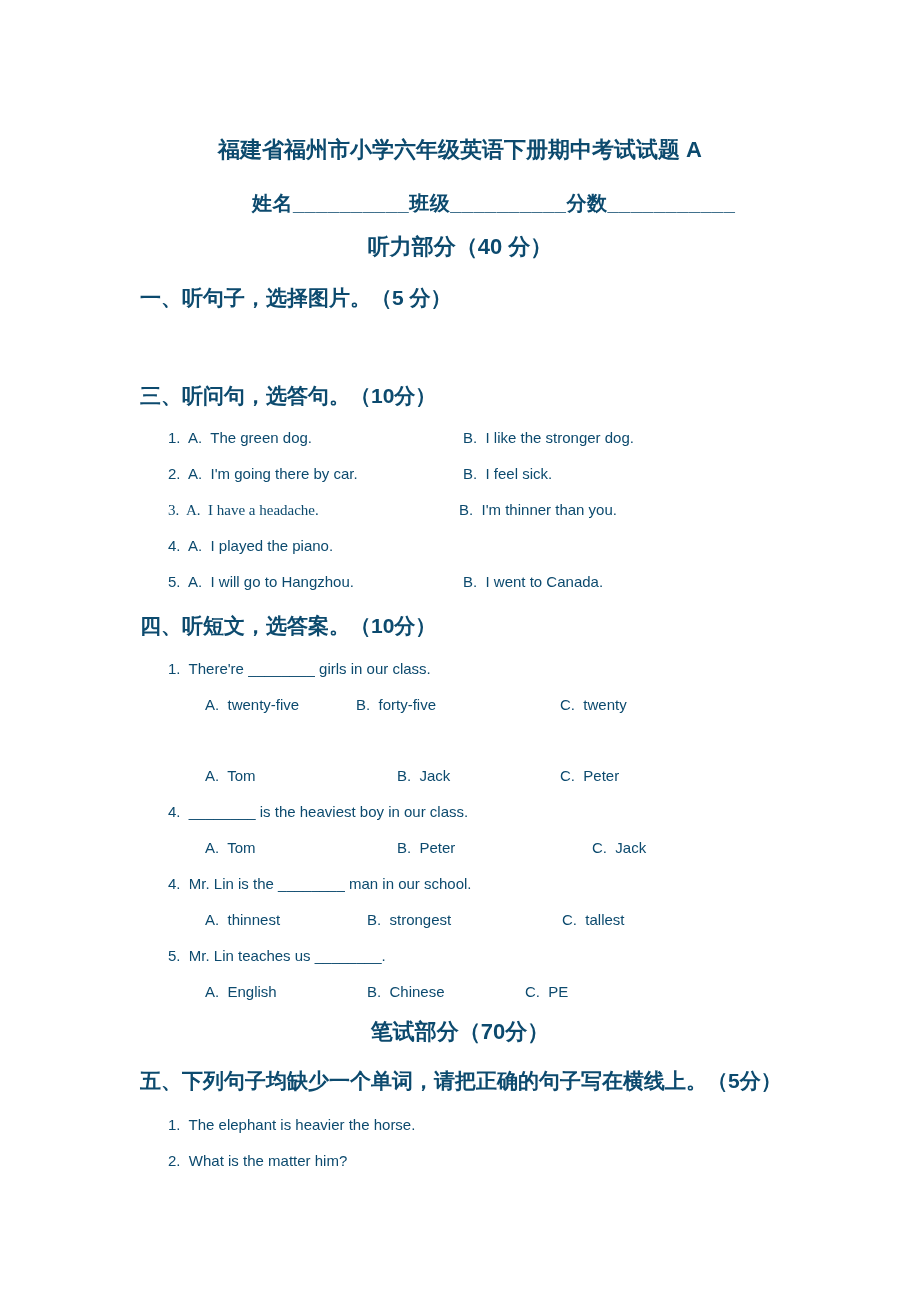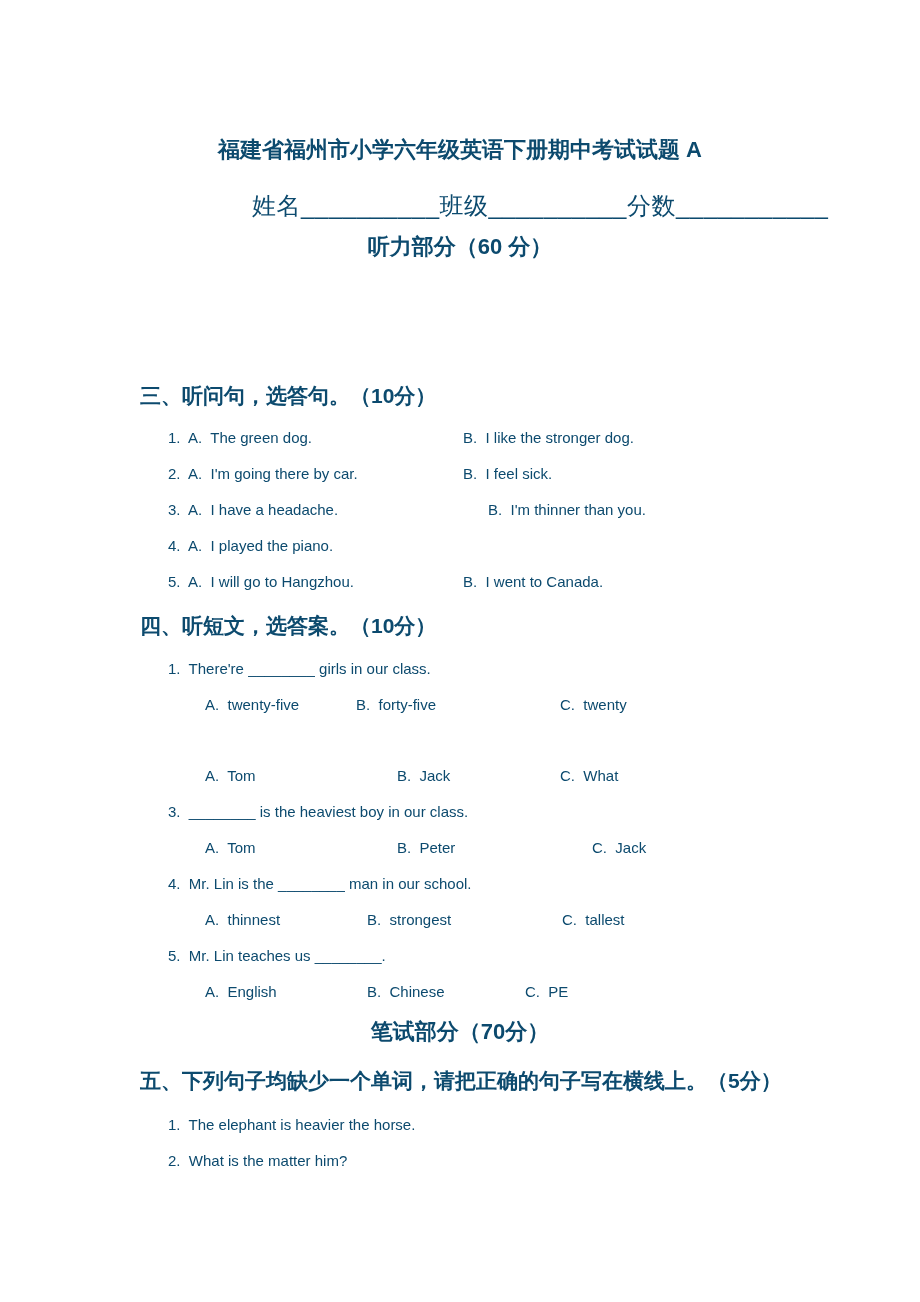--- a/index.html
+++ b/index.html
@@ -33,72 +33,73 @@
   }
   .cjk-part {
     font-size: 22px;
     font-weight: bold;
   }
   .cjk-section {
     font-size: 21px;
     font-weight: bold;
   }
   .info-line {
-    font-size: 24px;
-    font-weight: normal;
+    font-size: 20px;
+    font-weight: bold;
     letter-spacing: 0.5px;
   }
   .abs-span {
     position: absolute;
     white-space: pre;
     line-height: 1.25;
     font-size: 15px;
   }
 </style>
 </head>
 <body>
 
 <div class="page">
 
   <div class="line centered cjk-title" style="top:116px;">福建省福州市小学六年级英语下册期中考试试题 A</div>
 
   <div class="line info-line" style="top:171px; left:252px;"><span>姓名</span><span>__________</span><span>班级</span><span>__________</span><span>分数</span><span>___________</span></div>
 
-  <div class="line centered cjk-part" style="top:213px;">听力部分（60 分）</div>
+  <div class="line centered cjk-part" style="top:213px;">听力部分（40 分）</div>
 
+  <div class="line cjk-section" style="top:265px; left:140px;">一、听句子，选择图片。（5 分）</div>
 
 
   <div class="line cjk-section" style="top:363px; left:140px;">三、听问句，选答句。（10分）</div>
 
   <span class="abs-span" style="top:409px; left:168px;">1.  A.  The green dog.</span>
   <span class="abs-span" style="top:409px; left:463px;">B.  I like the stronger dog.</span>
 
   <span class="abs-span" style="top:445px; left:168px;">2.  A.  I'm going there by car.</span>
   <span class="abs-span" style="top:445px; left:463px;">B.  I feel sick.</span>
 
-  <span class="abs-span" style="top:481px; left:168px;">3.  A.  I have a headache.</span>
-  <span class="abs-span" style="top:481px; left:488px;text-align:right;">B.  I'm thinner than you.</span>
+  <span class="abs-span" style="top:481px; left:168px;font-family:Liberation Serif, serif;">3.  A.  I have a headache.</span>
+  <span class="abs-span" style="top:481px; left:459px;text-align:right;">B.  I'm thinner than you.</span>
 
   <span class="abs-span" style="top:517px; left:168px;">4.  A.  I played the piano.</span>
 
   <span class="abs-span" style="top:553px; left:168px;">5.  A.  I will go to Hangzhou.</span>
   <span class="abs-span" style="top:553px; left:463px;">B.  I went to Canada.</span>
 
   <div class="line cjk-section" style="top:593px; left:140px;">四、听短文，选答案。（10分）</div>
 
   <span class="abs-span" style="top:640px; left:168px;">1.  There're ________ girls in our class.</span>
   <span class="abs-span" style="top:676px; left:205px;">A.  twenty-five</span>
   <span class="abs-span" style="top:676px; left:356px;">B.  forty-five</span>
   <span class="abs-span" style="top:676px; left:560px;">C.  twenty</span>
 
   <span class="abs-span" style="top:747px; left:205px;">A.  Tom</span>
   <span class="abs-span" style="top:747px; left:397px;">B.  Jack</span>
-  <span class="abs-span" style="top:747px; left:560px;">C.  What</span>
+  <span class="abs-span" style="top:747px; left:560px;">C.  Peter</span>
 
-  <span class="abs-span" style="top:783px; left:168px;">3.  ________ is the heaviest boy in our class.</span>
+  <span class="abs-span" style="top:783px; left:168px;">4.  ________ is the heaviest boy in our class.</span>
   <span class="abs-span" style="top:819px; left:205px;">A.  Tom</span>
   <span class="abs-span" style="top:819px; left:397px;">B.  Peter</span>
   <span class="abs-span" style="top:819px; left:592px;">C.  Jack</span>
 
   <span class="abs-span" style="top:855px; left:168px;">4.  Mr. Lin is the ________ man in our school.</span>
   <span class="abs-span" style="top:891px; left:205px;">A.  thinnest</span>
   <span class="abs-span" style="top:891px; left:367px;">B.  strongest</span>
   <span class="abs-span" style="top:891px; left:562px;">C.  tallest</span>
 
   <span class="abs-span" style="top:927px; left:168px;">5.  Mr. Lin teaches us ________.</span>

